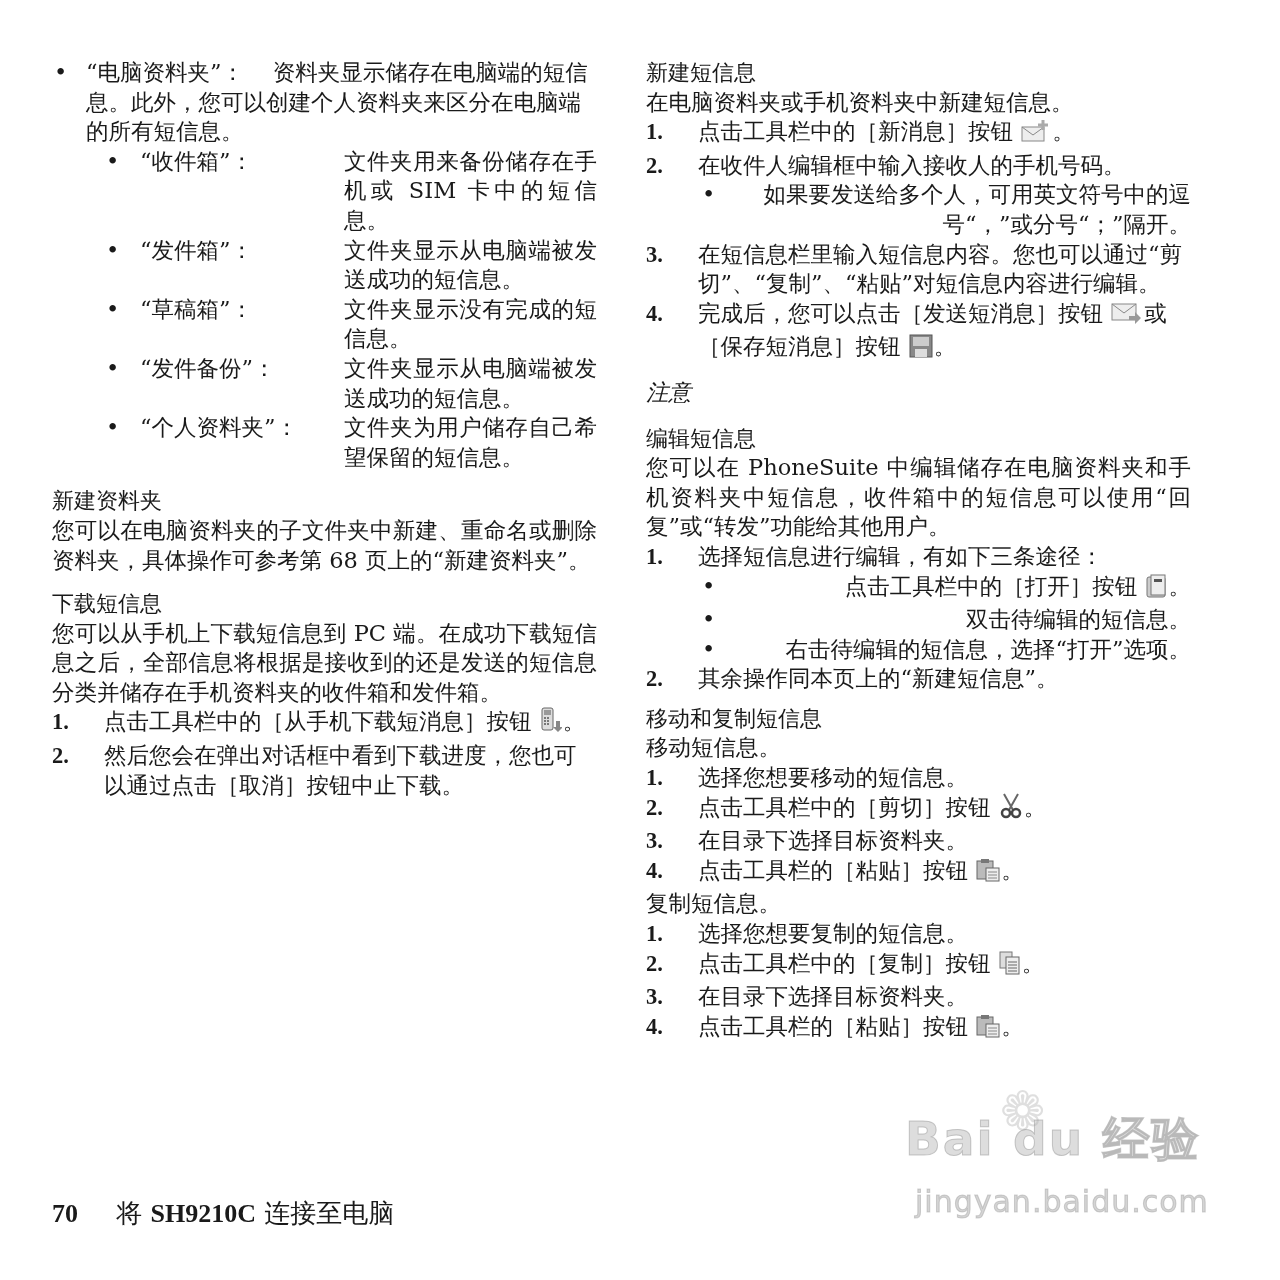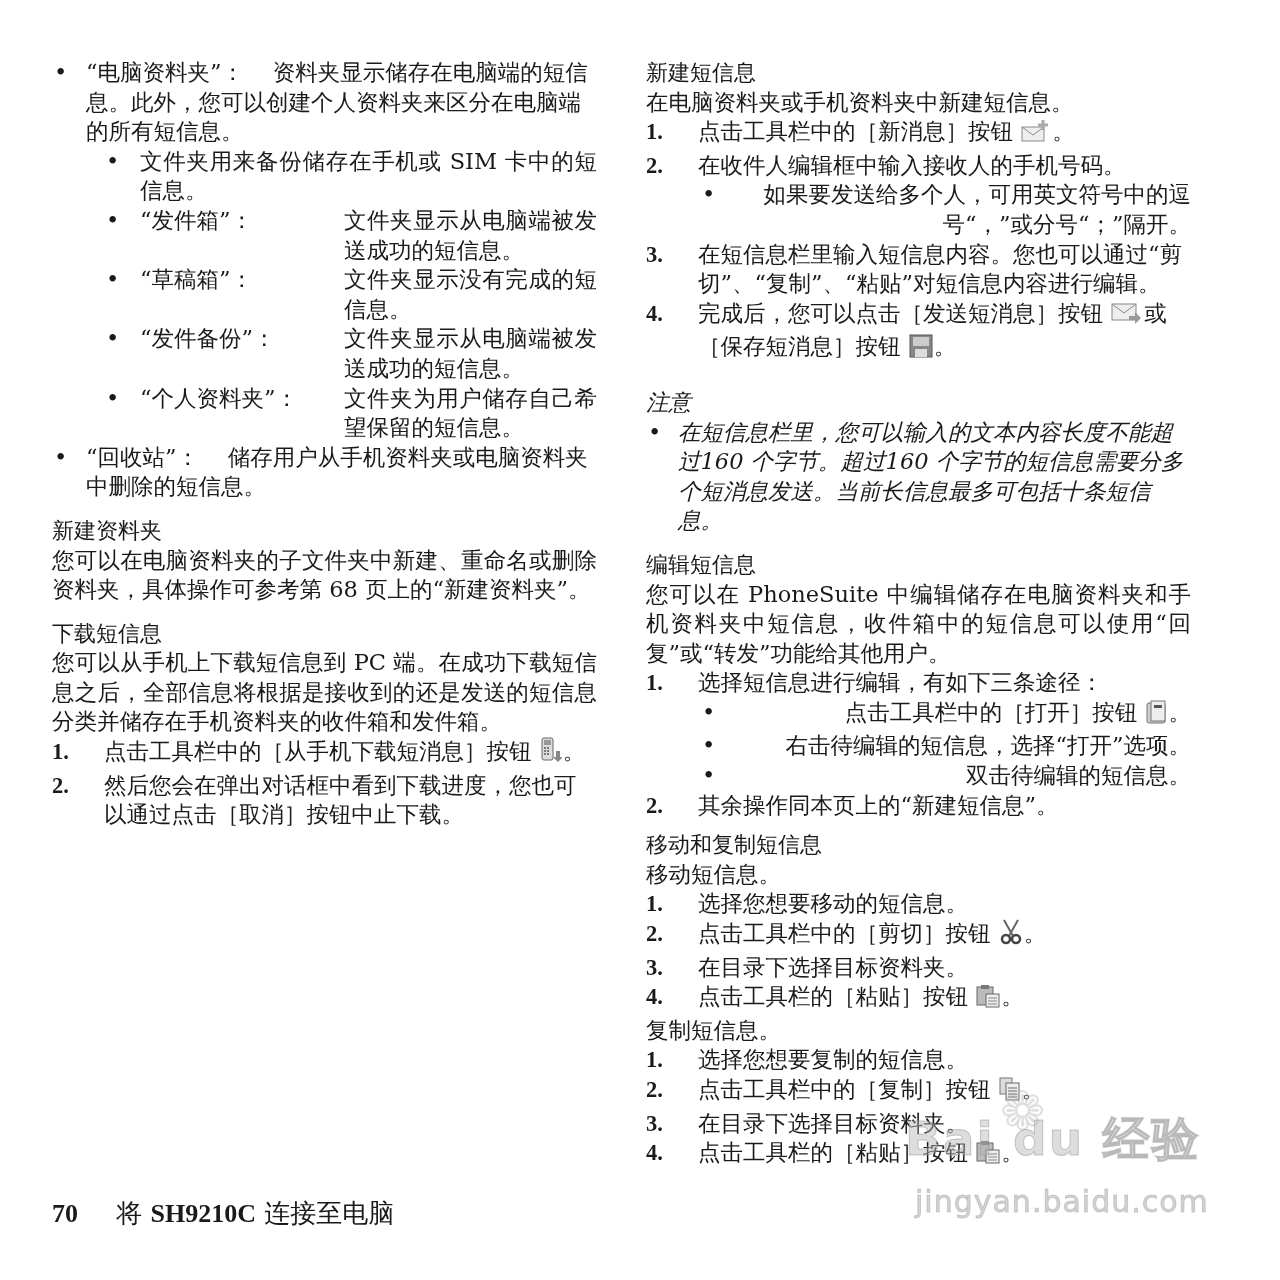--- a/index.html
+++ b/index.html
@@ -13,62 +13,60 @@
   .bul { position:relative; padding-left:34px; }
   .bul::before { content:"•"; position:absolute; left:2px; top:0; }
   .sub { position:relative; padding-left:88px; display:flex; }
   .sub::before { content:"•"; position:absolute; left:54px; top:0; }
   .sub .k { width:204px; flex:none; }
   .sub .v { flex:1; text-align:justify; }
   .num { position:relative; padding-left:52px; }
   .num .n { position:absolute; left:0; top:0; font-family:"Liberation Serif",serif; font-weight:bold; }
   .num-sub { position:relative; padding-left:82px;text-align:right; }
   .num-sub::before { content:"•"; position:absolute; left:56px; top:0; }
-  .note-h { font-style:italic; margin-top:22px; font-family:Liberation Serif, serif; }
+  .note-h { font-style:italic; margin-top:14px; font-family:Liberation Mono, monospace; }
   .note { position:relative; padding-left:32px; font-style:italic; }
   .note::before { content:"•"; position:absolute; left:2px; font-style:normal; }
   .gap { height:8px; }
   .ico { display:inline-block; vertical-align:-4px; margin:0 1px; }
   #footer { position:absolute; left:52px; top:1196px; font-size:26px; }
   #footer .pg { font-family:"Liberation Serif",serif; font-weight:bold; margin-right:30px; }
   #footer .model { font-family:"Liberation Serif",serif; font-weight:bold; }
   #watermark { position:absolute; left:905px; top:1108px; width:300px; height:140px; pointer-events:none; }
   #watermark .wm1 { position:absolute; left:0; top:0; font-family:"DejaVu Sans",sans-serif; font-size:47px; font-weight:bold; color:rgba(180,180,180,0.45); letter-spacing:2px; -webkit-text-stroke:1px rgba(150,150,150,0.5); }
   #watermark .wm2 { position:absolute; left:10px; top:76px; font-family:"DejaVu Sans",sans-serif; font-size:30px; color:rgba(170,170,170,0.5); letter-spacing:1px;text-align:center; -webkit-text-stroke:1px rgba(150,150,150,0.4); }
   #watermark .paw { position:absolute; left:95px; top:-28px; font-size:54px; color:rgba(185,185,185,0.45); }
 </style>
 </head>
 <body>
 
 <div id="left" class="col">
   <div class="bul">
     <span>“电脑资料夹”：</span>&nbsp;&nbsp;&nbsp;&nbsp;<span>资料夹显示储存在电脑端的短信息。此外，您可以创建个人资料夹来区分在电脑端的所有短信息。</span>
   </div>
   <div class="sub">
+      <span class="k">“收件箱”：</span>
       <span class="v">文件夹用来备份储存在手机或 SIM 卡中的短信息。</span>
     </div>
   <div class="sub">
       <span class="k">“发件箱”：</span>
       <span class="v">文件夹显示从电脑端被发送成功的短信息。</span>
     </div>
   <div class="sub">
       <span class="k">“草稿箱”：</span>
       <span class="v">文件夹显示没有完成的短信息。</span>
     </div>
   <div class="sub">
       <span class="k">“发件备份”：</span>
       <span class="v">文件夹显示从电脑端被发送成功的短信息。</span>
     </div>
   <div class="sub">
       <span class="k">“个人资料夹”：</span>
       <span class="v">文件夹为用户储存自己希望保留的短信息。</span>
     </div>
-  <div class="bul">
-    <span>“回收站”：</span>&nbsp;&nbsp;&nbsp;&nbsp;<span>储存用户从手机资料夹或电脑资料夹中删除的短信息。</span>
-  </div>
 
   <div class="gap"></div>
   <div class="h">新建资料夹</div>
   <div class="p">您可以在电脑资料夹的子文件夹中新建、重命名或删除资料夹，具体操作可参考第 68 页上的“新建资料夹”。</div>
 
   <div class="gap"></div>
   <div class="h">下载短信息</div>
   <div class="p">您可以从手机上下载短信息到 PC 端。在成功下载短信息之后，全部信息将根据是接收到的还是发送的短信息分类并储存在手机资料夹的收件箱和发件箱。</div>
   <div class="num">
     <span class="n">1.</span>
@@ -131,41 +129,40 @@
     <span class="ico">
       <svg width="24" height="24" viewBox="0 0 24 24">
           <rect x="1" y="1" width="22" height="22" fill="#888" stroke="#555"></rect>
           <rect x="4" y="3" width="16" height="9" fill="#ccc"></rect>
           <rect x="6" y="15" width="12" height="8" fill="#ddd"></rect>
         </svg>
     </span><span>。</span>
   </div>
 
   <div class="note-h">注意</div>
-  <div class="note">在短信息栏里，您可以输入的文本内容长度不能超过160 个字节。超过160 个字节的短信息需要分多个短消息发送。当前长信息最多可包括十条短信息。</div>
 
   <div class="gap"></div>
   <div class="h">编辑短信息</div>
   <div class="p">您可以在 PhoneSuite 中编辑储存在电脑资料夹和手机资料夹中短信息，收件箱中的短信息可以使用“回复”或“转发”功能给其他用户。</div>
   <div class="num">
     <span class="n">1.</span>
     <span>选择短信息进行编辑，有如下三条途径：</span>
   </div>
   <div class="num-sub">
     <span>点击工具栏中的［打开］按钮</span>
     <span class="ico">
       <svg width="22" height="24" viewBox="0 0 22 24">
           <rect x="1" y="3" width="18" height="20" rx="2" fill="#ccc" stroke="#777"></rect>
           <rect x="5" y="1" width="14" height="20" fill="#eee" stroke="#777"></rect>
           <rect x="8" y="5" width="8" height="3" fill="#555"></rect>
         </svg>
     </span><span>。</span>
   </div>
+  <div class="num-sub">双击待编辑的短信息。</div>
   <div class="num-sub">右击待编辑的短信息，选择“打开”选项。</div>
-  <div class="num-sub">双击待编辑的短信息。</div>
   <div class="num">
     <span class="n">2.</span>
     <span>其余操作同本页上的“新建短信息”。</span>
   </div>
 
   <div class="gap" style="height:4px"></div>
   <div class="h">移动和复制短信息</div>
   <div>移动短信息。</div>
   <div class="num"><span class="n">1.</span><span>选择您想要移动的短信息。</span></div>
   <div class="num"><span class="n">2.</span><span>点击工具栏中的［剪切］按钮</span>

